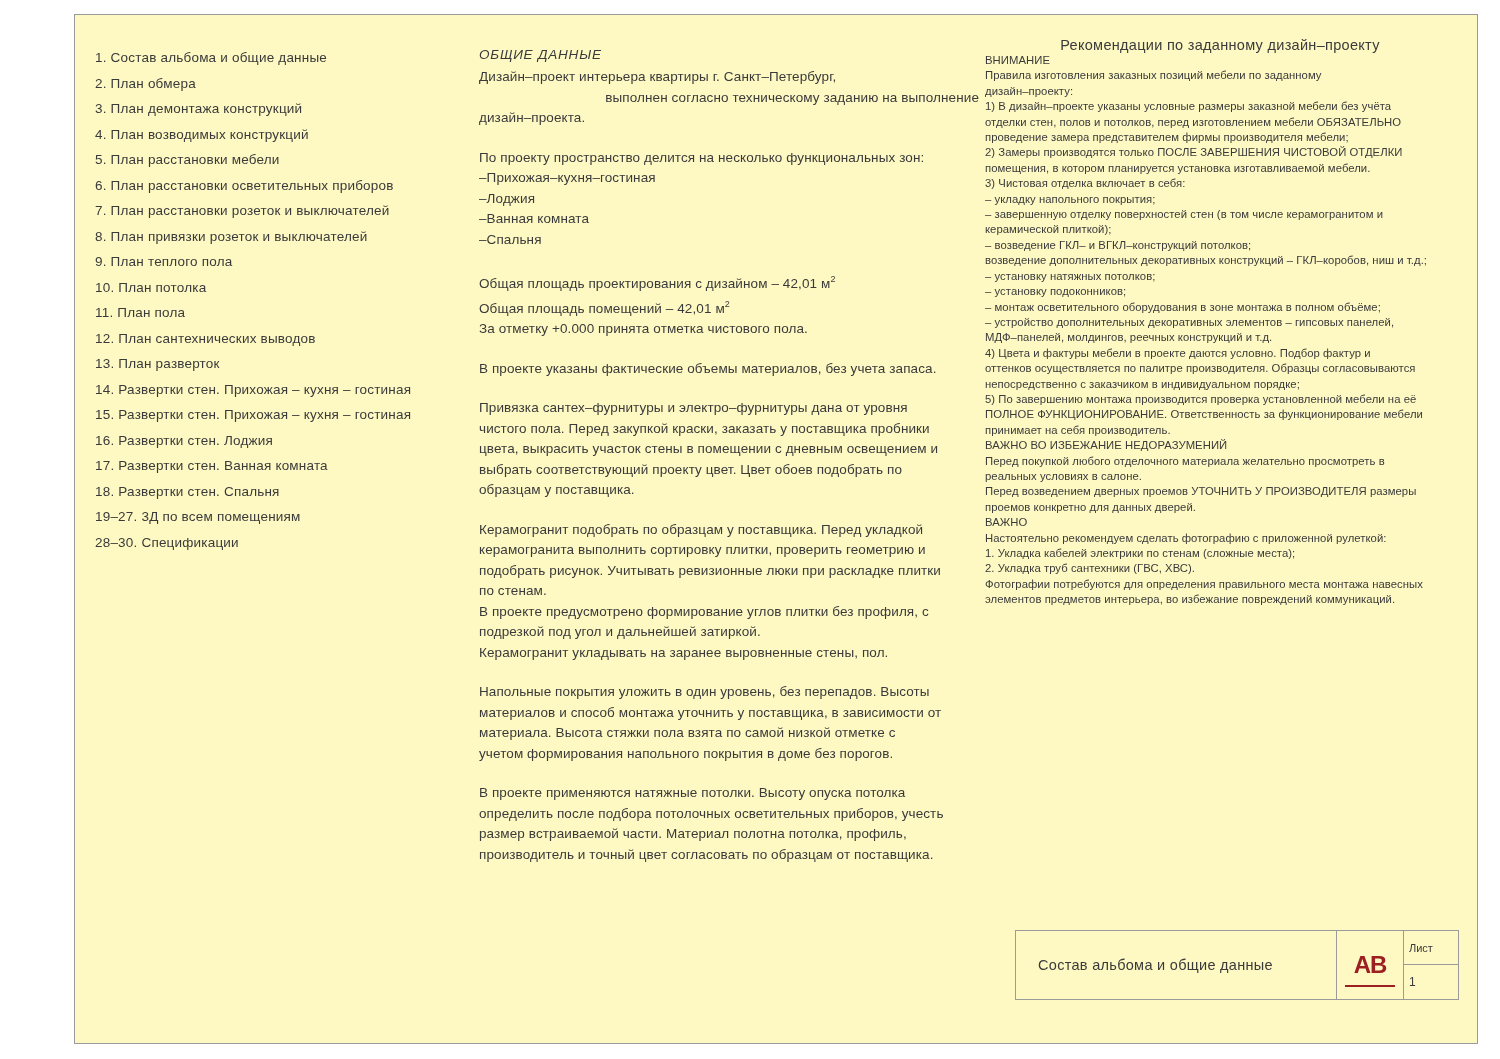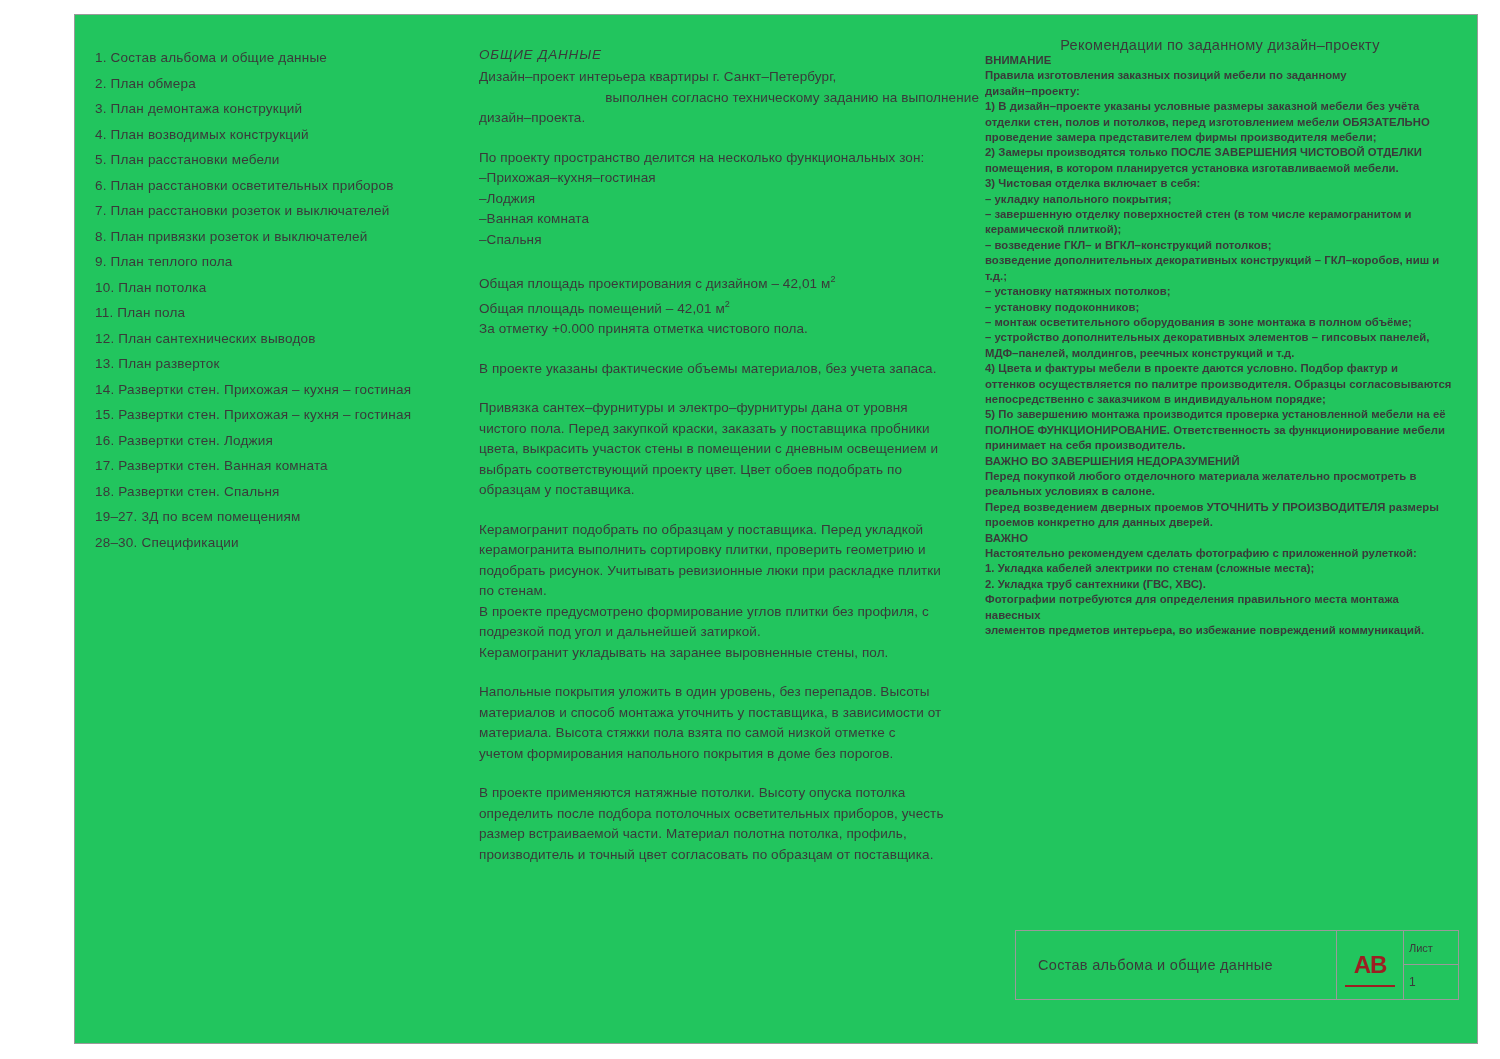--- a/index.html
+++ b/index.html
@@ -16,21 +16,21 @@
     overflow: hidden;
   }
   .sheet {
     position: absolute;
     left: 74px;
     top: 14px;
     width: 1404px;
     height: 1030px;
     border: 1px solid #9a9a9a;
     box-sizing: border-box;
-    background: #22c55e;
+    background: #fef9c3;
   }
   
   .col {
     position: absolute;
     box-sizing: border-box;
   }
   .col-toc {
     left: 20px;
     top: 30px;
     width: 380px;
@@ -92,21 +92,20 @@
     letter-spacing: 0.3px;
     text-align: center;
     color: #3a3a3a;
   }
   .reco-line {
     font-size: 11.3px;
     line-height: 15.4px;
     letter-spacing: 0.05px;
     color: #3a3a3a;
     white-space: normal;
-    font-weight: bold;
   }
 
   
   .titleblock {
     position: absolute;
     left: 940px;
     top: 915px;
     width: 444px;
     height: 70px;
     border: 1px solid #9a9a9a;
@@ -284,21 +283,21 @@
     <div class="reco-line">– установку подоконников;</div>
     <div class="reco-line">– монтаж осветительного оборудования в зоне монтажа в полном объёме;</div>
     <div class="reco-line">– устройство дополнительных декоративных элементов – гипсовых панелей,</div>
     <div class="reco-line">МДФ–панелей, молдингов, реечных конструкций и т.д.</div>
     <div class="reco-line">4) Цвета и фактуры мебели в проекте даются условно. Подбор фактур и</div>
     <div class="reco-line">оттенков осуществляется по палитре производителя. Образцы согласовываются</div>
     <div class="reco-line">непосредственно с заказчиком в индивидуальном порядке;</div>
     <div class="reco-line">5) По завершению монтажа производится проверка установленной мебели на её</div>
     <div class="reco-line">ПОЛНОЕ ФУНКЦИОНИРОВАНИЕ. Ответственность за функционирование мебели</div>
     <div class="reco-line">принимает на себя производитель.</div>
-    <div class="reco-line">ВАЖНО ВО ЗАВЕРШЕНИЯ НЕДОРАЗУМЕНИЙ</div>
+    <div class="reco-line">ВАЖНО ВО ИЗБЕЖАНИЕ НЕДОРАЗУМЕНИЙ</div>
     <div class="reco-line">Перед покупкой любого отделочного материала желательно просмотреть в</div>
     <div class="reco-line">реальных условиях в салоне.</div>
     <div class="reco-line">Перед возведением дверных проемов УТОЧНИТЬ У ПРОИЗВОДИТЕЛЯ размеры</div>
     <div class="reco-line">проемов конкретно для данных дверей.</div>
     <div class="reco-line">ВАЖНО</div>
     <div class="reco-line">Настоятельно рекомендуем сделать фотографию с приложенной рулеткой:</div>
     <div class="reco-line">1. Укладка кабелей электрики по стенам (сложные места);</div>
     <div class="reco-line">2. Укладка труб сантехники (ГВС, ХВС).</div>
     <div class="reco-line">Фотографии потребуются для определения правильного места монтажа навесных</div>
     <div class="reco-line">элементов предметов интерьера, во избежание повреждений коммуникаций.</div>

